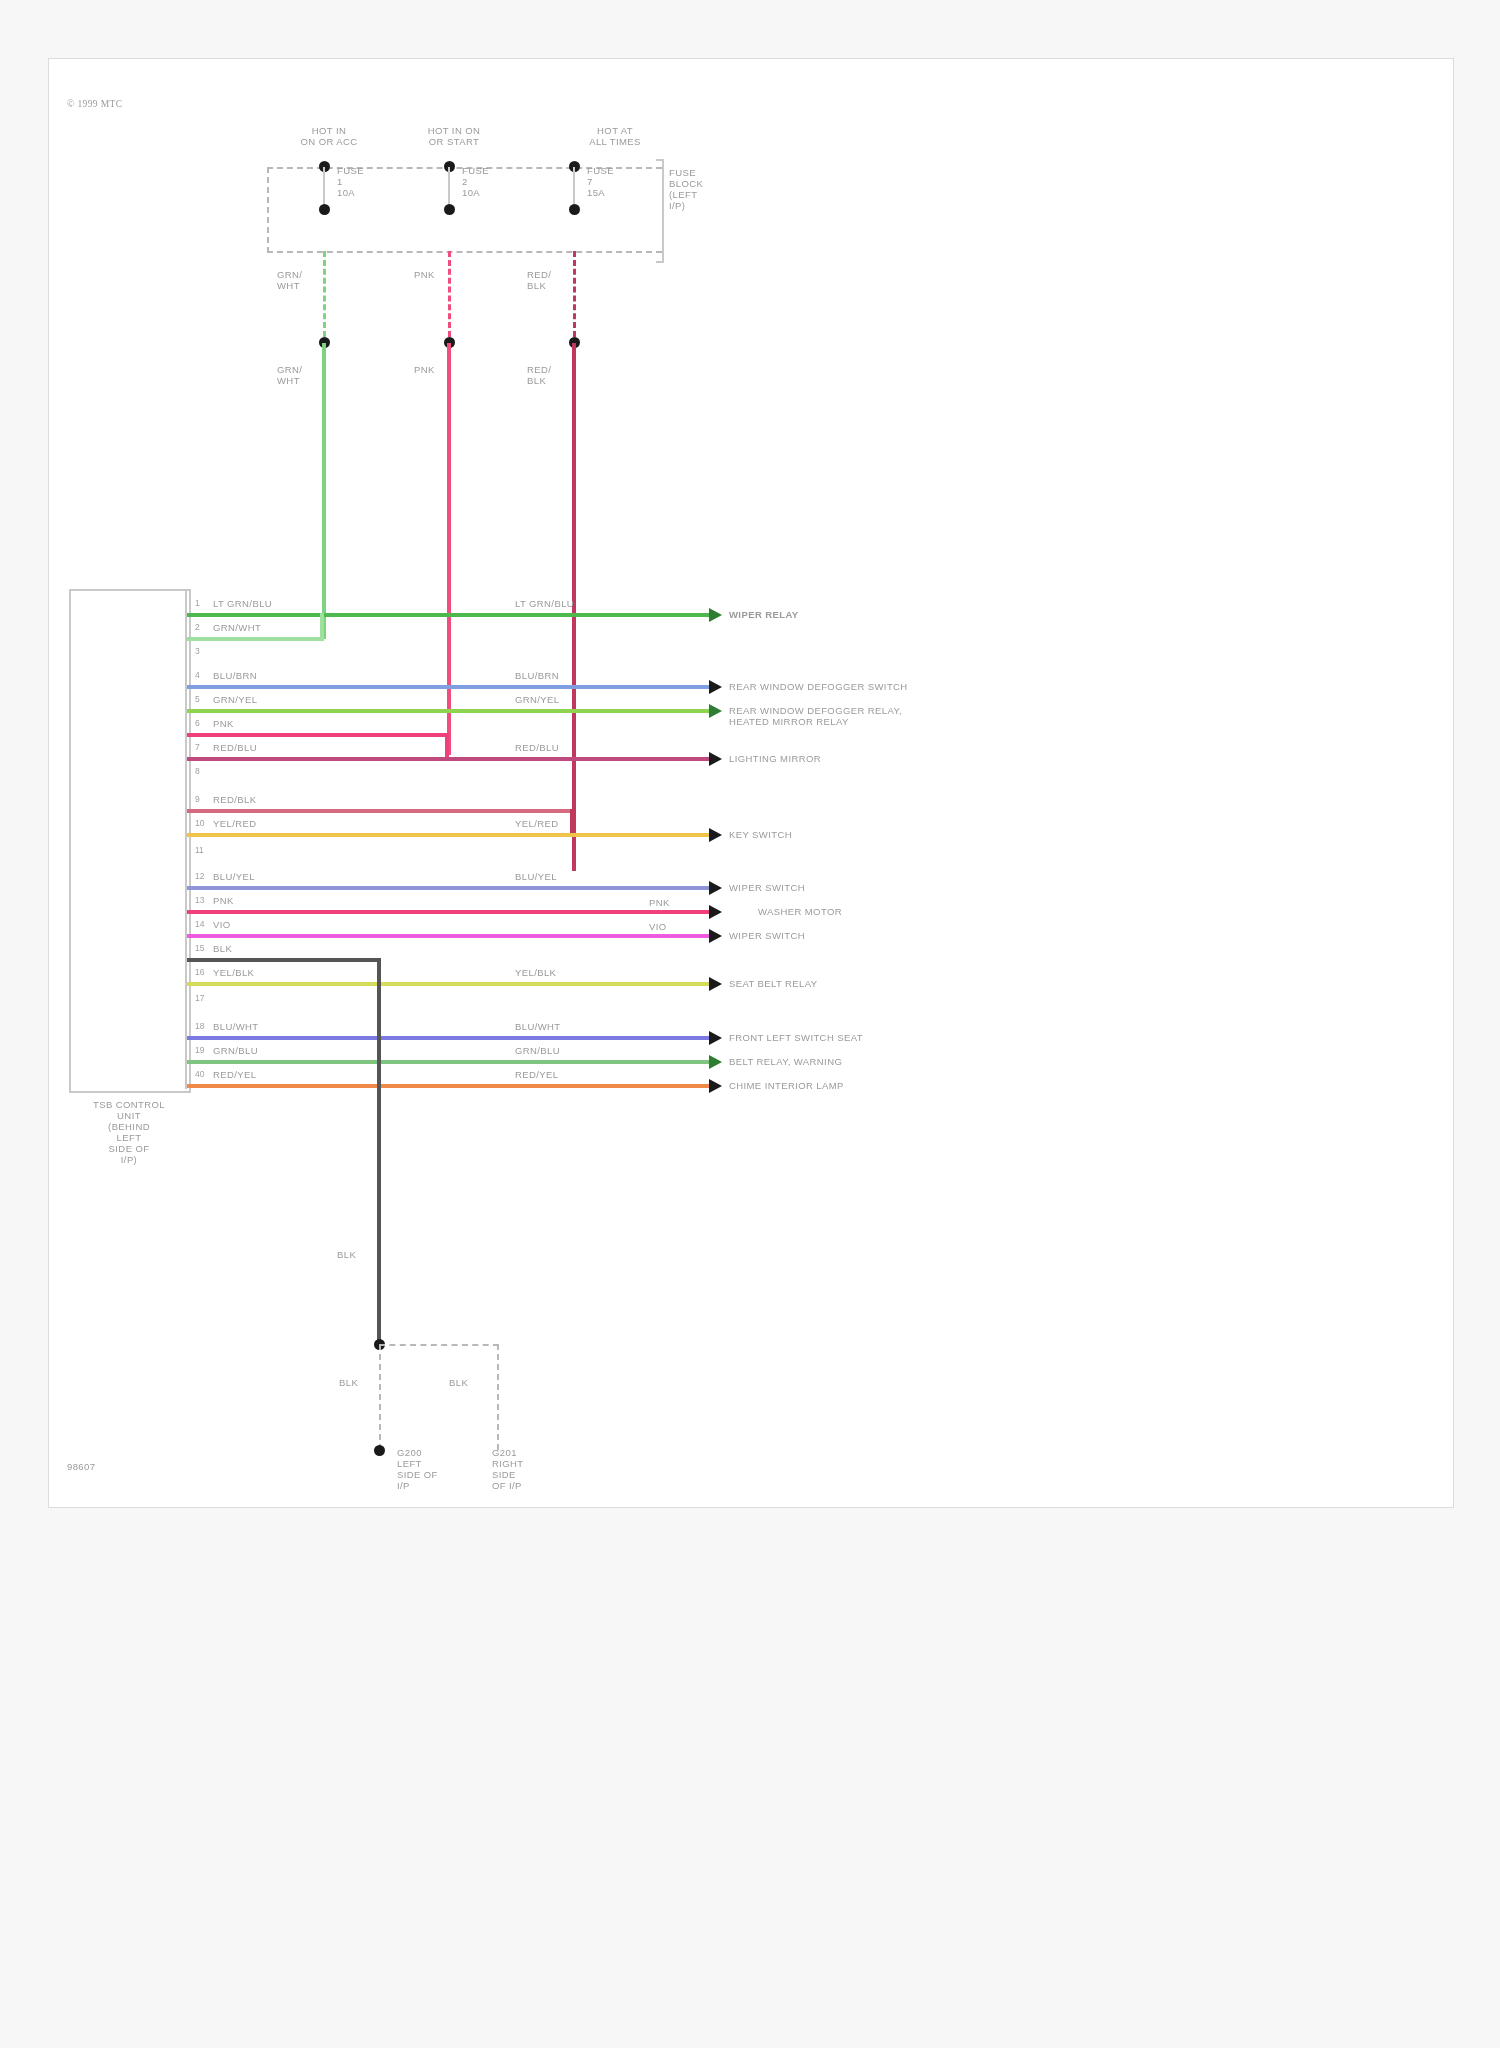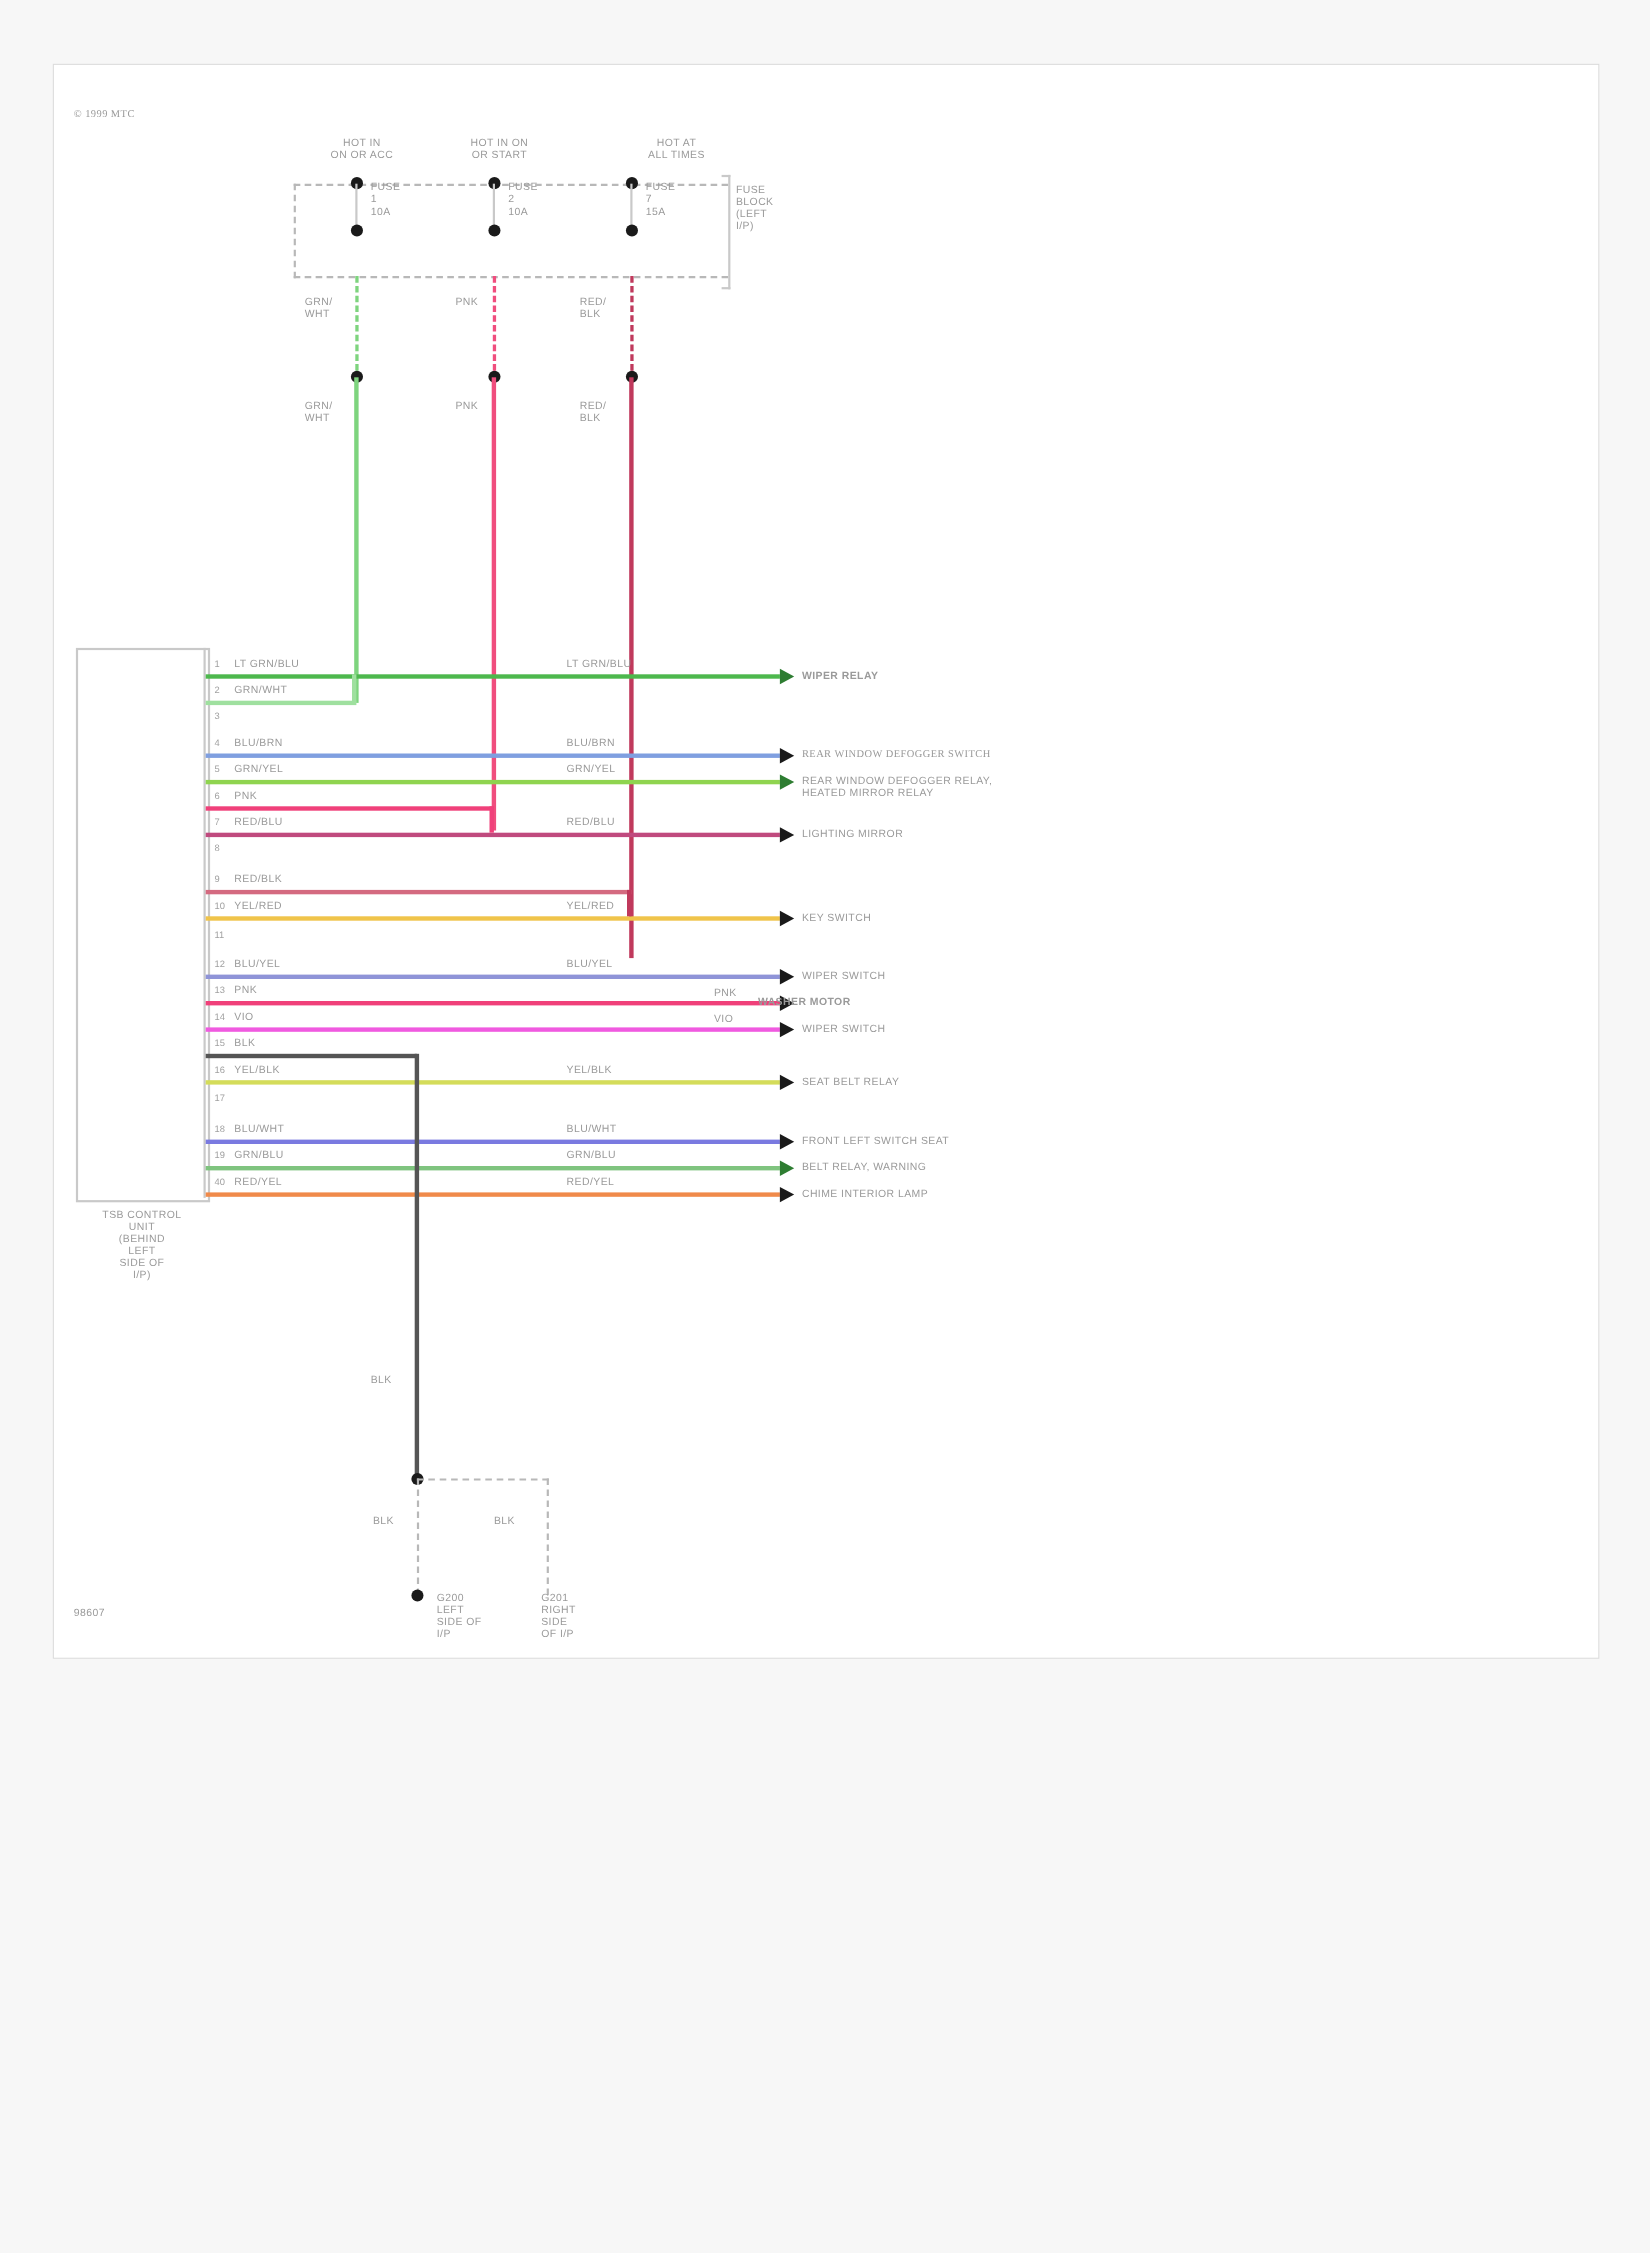--- a/index.html
+++ b/index.html
@@ -108,21 +108,21 @@
   <div class="t" style="left:164px;top:563px;">GRN/WHT</div>
   <div class="wire h" style="left:138px;top:578px;width:137px;background:#9fe09f;"></div>
 
   <div class="pin" style="left:146px;top:587px;">3</div>
 
   <div class="pin" style="left:146px;top:611px;">4</div>
   <div class="t" style="left:164px;top:611px;">BLU/BRN</div>
   <div class="wire h" style="left:138px;top:626px;width:522px;background:#7f9fe0;"></div>
   <div class="t" style="left:466px;top:611px;">BLU/BRN</div>
   <div class="arrow" style="left:660px;top:621px;border-left:13px solid #1a1a1a;"></div>
-  <div class="t" style="left:680px;top:622px;font-family:Liberation Serif, serif;">REAR WINDOW DEFOGGER SWITCH</div>
+  <div class="t" style="left:680px;top:622px;">REAR WINDOW DEFOGGER SWITCH</div>
 
   <div class="pin" style="left:146px;top:635px;">5</div>
   <div class="t" style="left:164px;top:635px;">GRN/YEL</div>
   <div class="wire h" style="left:138px;top:650px;width:522px;background:#8fd44f;"></div>
   <div class="t" style="left:466px;top:635px;">GRN/YEL</div>
   <div class="arrow" style="left:660px;top:645px;border-left:13px solid #2e7d32;"></div>
   <div class="t" style="left:680px;top:646px;">REAR WINDOW DEFOGGER RELAY,
 HEATED MIRROR RELAY</div>
 
   <div class="pin" style="left:146px;top:659px;">6</div>
@@ -156,21 +156,21 @@
   <div class="wire h" style="left:138px;top:827px;width:522px;background:#8f94d8;"></div>
   <div class="t" style="left:466px;top:812px;">BLU/YEL</div>
   <div class="arrow" style="left:660px;top:822px;border-left:13px solid #1a1a1a;"></div>
   <div class="t" style="left:680px;top:823px;">WIPER SWITCH</div>
 
   <div class="pin" style="left:146px;top:836px;">13</div>
   <div class="t" style="left:164px;top:836px;">PNK</div>
   <div class="wire h" style="left:138px;top:851px;width:522px;background:#f0407a;"></div>
   <div class="t" style="left:600px;top:838px;">PNK</div>
   <div class="arrow" style="left:660px;top:846px;border-left:13px solid #1a1a1a;"></div>
-  <div class="t" style="left:640px;top:847px;font-weight:bold;">WASHER MOTOR</div>
+  <div class="t" style="left:709px;top:847px;">WASHER MOTOR</div>
 
   <div class="pin" style="left:146px;top:860px;">14</div>
   <div class="t" style="left:164px;top:860px;">VIO</div>
   <div class="wire h" style="left:138px;top:875px;width:522px;background:#f05ae0;"></div>
   <div class="t" style="left:600px;top:862px;">VIO</div>
   <div class="arrow" style="left:660px;top:870px;border-left:13px solid #1a1a1a;"></div>
   <div class="t" style="left:680px;top:871px;">WIPER SWITCH</div>
 
   <div class="pin" style="left:146px;top:884px;">15</div>
   <div class="t" style="left:164px;top:884px;">BLK</div>

